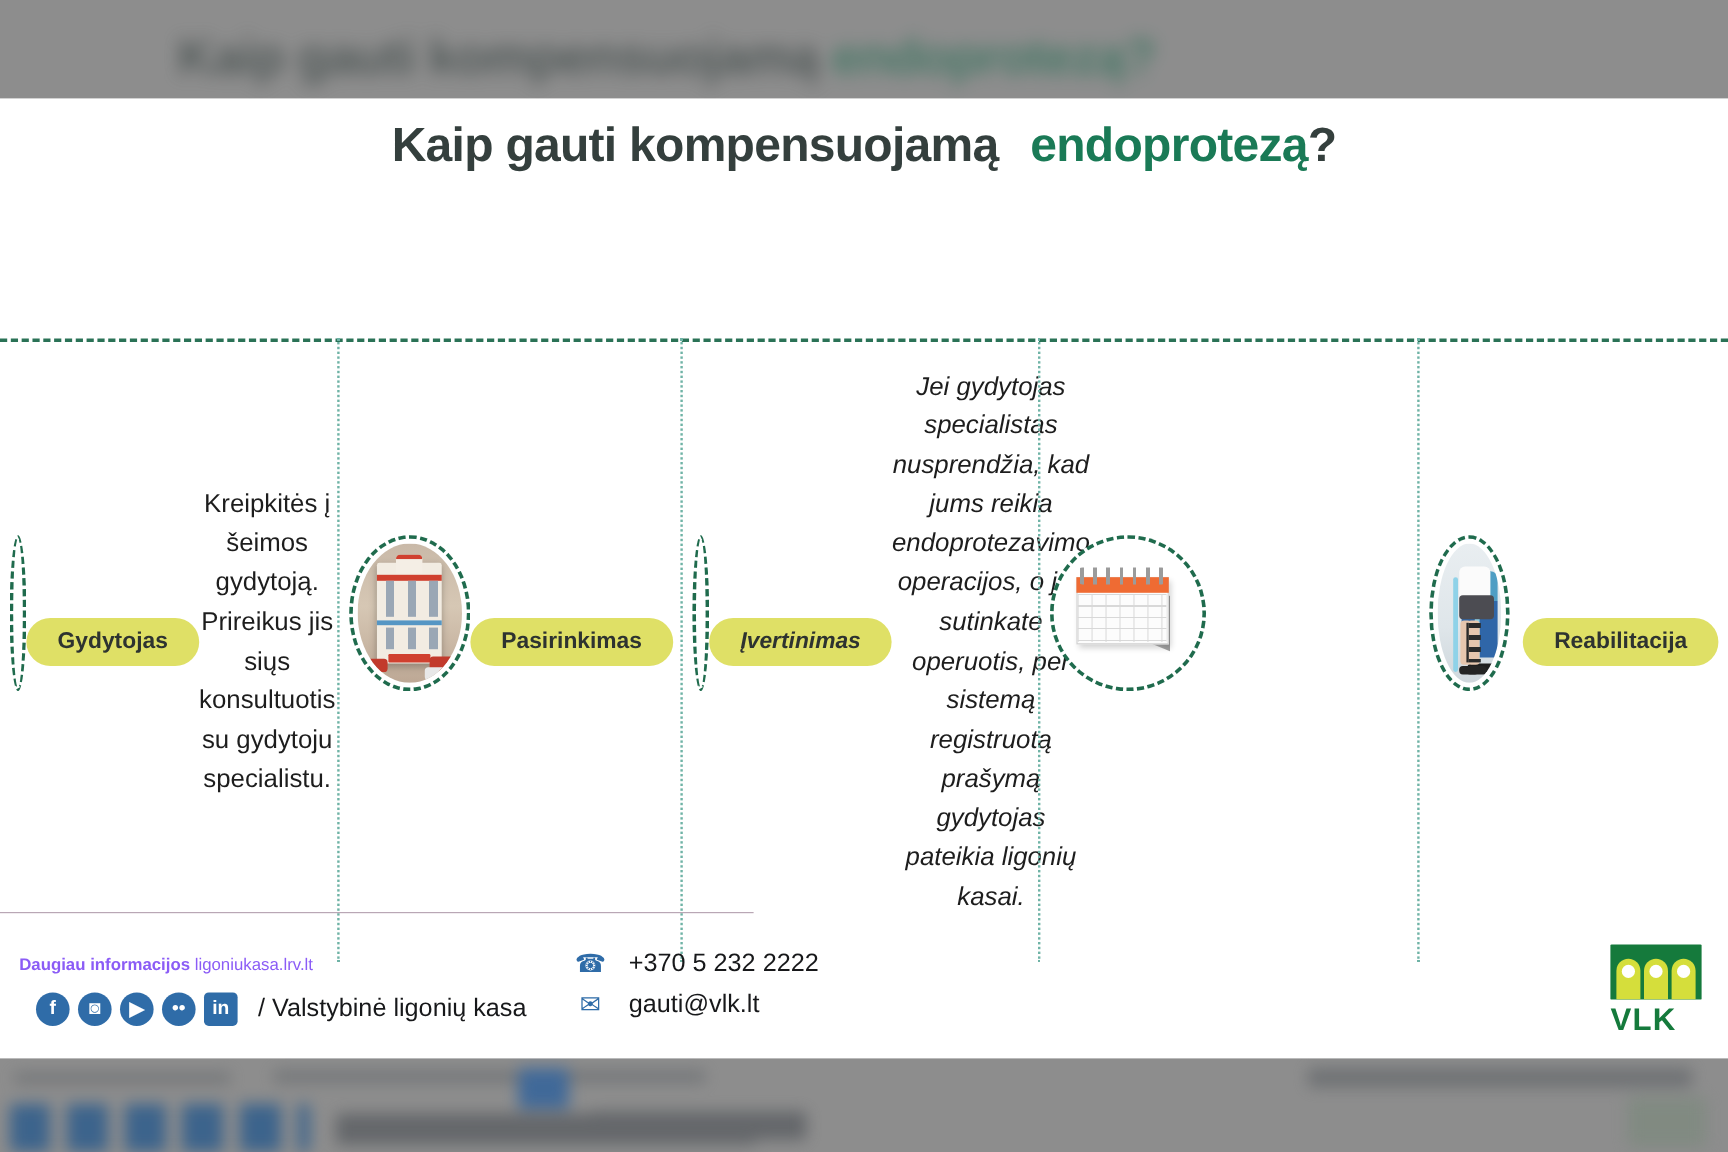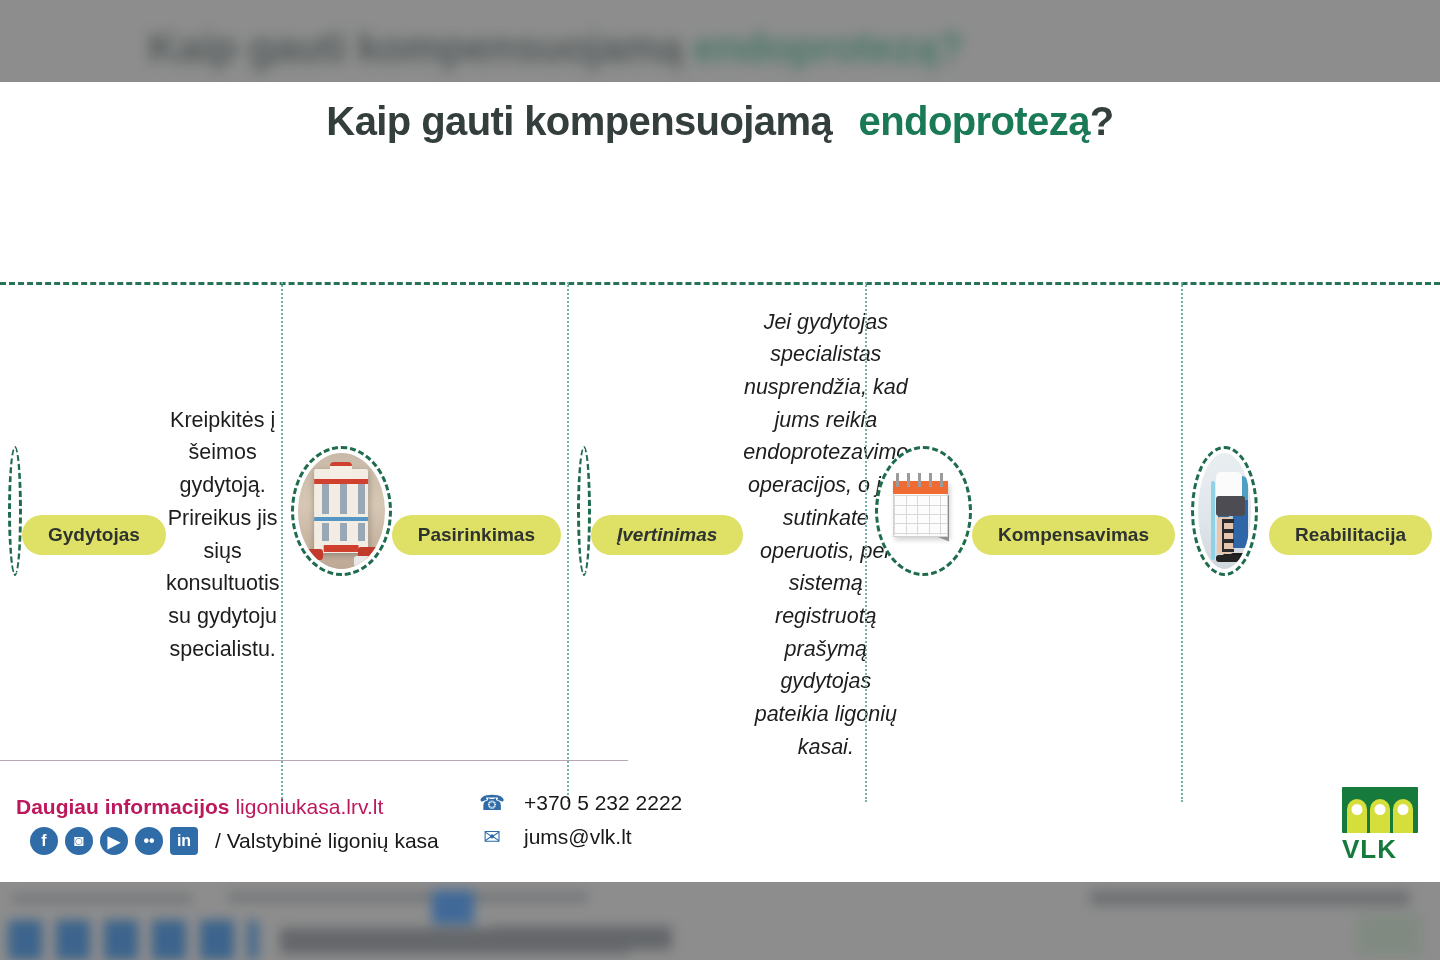--- a/index.html
+++ b/index.html
@@ -317,21 +317,21 @@
   
   #foot-rule {
     position:absolute; left:0; top:678px; width:628px; height:1px;
     background:#b9a7b5; z-index:4;
   }
   #footer {
     position:absolute; left:0; top:695px; width:1440px; height:105px; z-index:4;
   }
   #more-info {
     position:absolute; left:16px; top:18px;
-    font-size:21px; color:#be185d;
+    font-size:14px; color:#8b5cf6;
   }
   #more-info b { font-weight:700; }
   #more-info span.url { font-weight:400; }
 
   #social-row {
     position:absolute; left:30px; top:50px;
     display:flex; align-items:center; gap:7px;
   }
   .soc-ic {
     width:28px; height:28px; border-radius:50%;
@@ -470,21 +470,20 @@
         <div class="inner">
             <div class="art-cal">
           <div class="stand"></div>
               <div class="body"></div>
               <div class="hdr"></div>
           <div class="grid"></div>
               <div class="spiral"></div>
         </div>
           </div>
       </div>
-      <div class="badge">Kompensavimas</div>
       <div class="divider"></div>
     </div>
 
     <div class="col c5">
       <div class="avatar">
         <div class="inner">
             <div class="art-rehab">
           <div class="helper"></div>
               <div class="hshoe"></div>
           <div class="crutchL"></div>
@@ -522,21 +521,21 @@
       <span id="social-label">/ Valstybinė ligonių kasa</span>
     </div>
 
     <div id="contact">
       <div class="c-row">
         <span class="c-ic">☎</span>
         <span class="c-tx">+370 5 232 2222</span>
       </div>
       <div class="c-row">
         <span class="c-ic">✉</span>
-        <span class="c-tx">jums@vlk.lt</span>
+        <span class="c-tx">gauti@vlk.lt</span>
       </div>
     </div>
 
     <div id="vlk">
       <div class="sq">
         <div class="fig f1"></div>
           <div class="fig f2"></div>
           <div class="fig f3"></div>
       </div>
       <div class="word">VLK</div>

